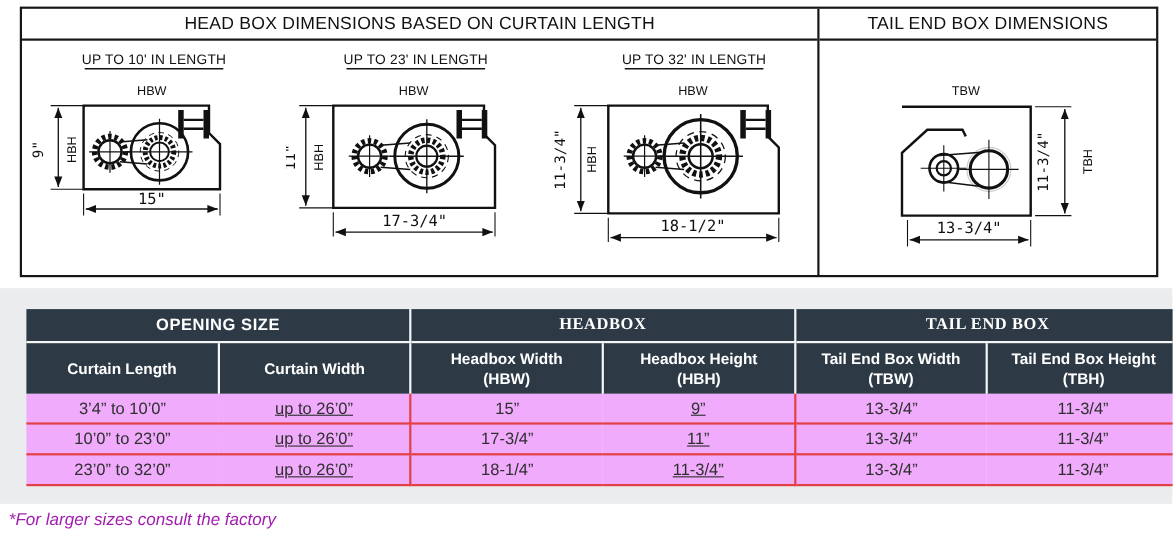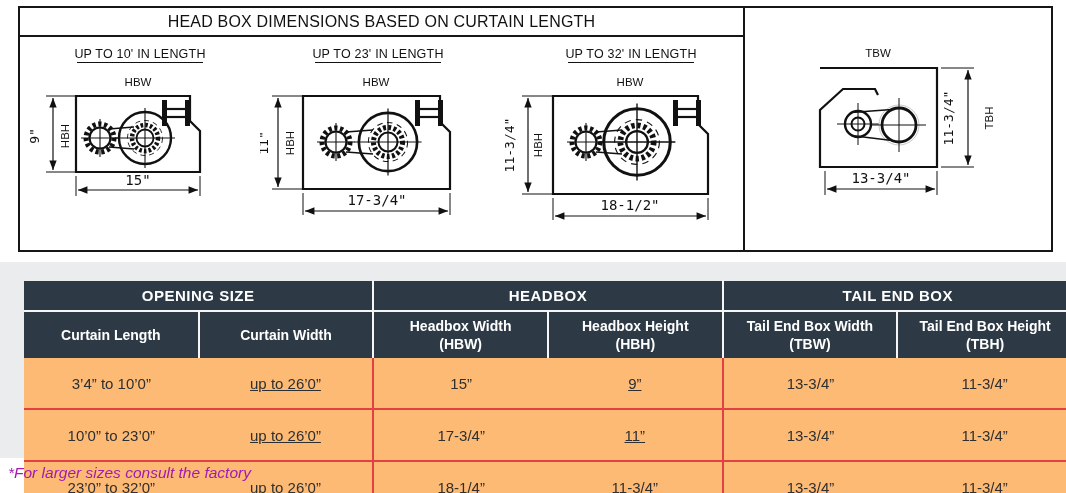--- a/index.html
+++ b/index.html
@@ -26,27 +26,27 @@
   .fig svg text{fill:#111;}
   .fig-title{font-size:12.5px;letter-spacing:.2px;}
   .fig-label{font-size:11.5px;}
   .dim-text{font-family:"DejaVu Sans Mono", monospace;font-size:13px;}
   .dim-text.big{font-size:14px;}
   
   .table-panel{position:absolute;left:0;top:262px;width:1066px;height:196px;background:var(--panel-gray);}
   table.spec{position:absolute;left:24px;top:19px;width:1048px;border-collapse:collapse;table-layout:fixed;}
   table.spec th{background:var(--header-bg);color:#fff;font-weight:bold;text-align:center;padding:0 4px;}
   .group-row th{font-size:15px;height:29px;border-bottom:2.5px solid #f6f6f6;letter-spacing:.5px;}
-  .group-row th + th{border-left:2.5px solid #f6f6f6;}
+  .group-row th + th{border-left:2.5px solid #f6f6f6;font-family:Liberation Serif, serif;}
   .col-row th{font-size:14px;height:46px;line-height:1.3;}
   .col-row th + th{border-left:2.5px solid #f6f6f6;}
   .col-row .l2{display:block;}
   .col-row .l2:empty{display:none;}
-  tbody td{background:#fdba74;text-align:center;font-size:15px;color:#2f2f2f;height:26px;
-    border-bottom:2px solid var(--line-red);padding:12px 4px;}
+  tbody td{background:#f0abfc;text-align:center;font-size:15px;color:#2f2f2f;height:26px;
+    border-bottom:2px solid var(--line-red);padding:0 4px;}
   tbody td:nth-child(2), tbody td:nth-child(4){border-right:2px solid var(--line-red);text-decoration:underline;}
   
   .footnote{position:absolute;left:8px;top:464px;font-size:15.5px;font-style:italic;color:#a21caf;}
 </style>
 </head>
 <body>
 
 <svg width="0" height="0" style="position:absolute" aria-hidden="true">
   <defs>
     <marker id="arr" viewBox="0 0 10 8" refX="9" refY="4" markerWidth="9" markerHeight="7" orient="auto-start-reverse">
@@ -159,20 +159,21 @@
           <text class="dim-text" text-anchor="middle" transform="translate(14 101) rotate(-90)">11-3/4"</text>
           <text class="fig-label" text-anchor="middle" transform="translate(42 101) rotate(-90)">HBH</text>
           <text class="dim-text big" x="130" y="166" text-anchor="middle">18-1/2"</text>
         </svg>
       </div>
 
     </div>
   </div>
 
   <div class="section tail">
+    <div class="section-title">TAIL END BOX DIMENSIONS</div>
     <div class="section-body">
       <div class="fig" style="left:36px;top:27px">
         <svg width="230" height="170" viewBox="0 0 230 170">
           <text class="fig-label" x="97" y="22" text-anchor="middle">TBW</text>
           <g>
             <path d="M39,33 H156 V132 H39 V75 L62,54 H94 L97,60" fill="none" stroke="#111" stroke-width="2.2" stroke-linejoin="miter"></path>
             <circle cx="77" cy="89" r="13" fill="none" stroke="#111" stroke-width="2.4"></circle>
             <circle cx="77" cy="89" r="6.5" fill="none" stroke="#111" stroke-width="2"></circle>
             <line x1="56" x2="98" y1="89" y2="89" stroke="#111" stroke-width="1"></line>
             <line x1="77" x2="77" y1="68" y2="110" stroke="#111" stroke-width="1"></line>

